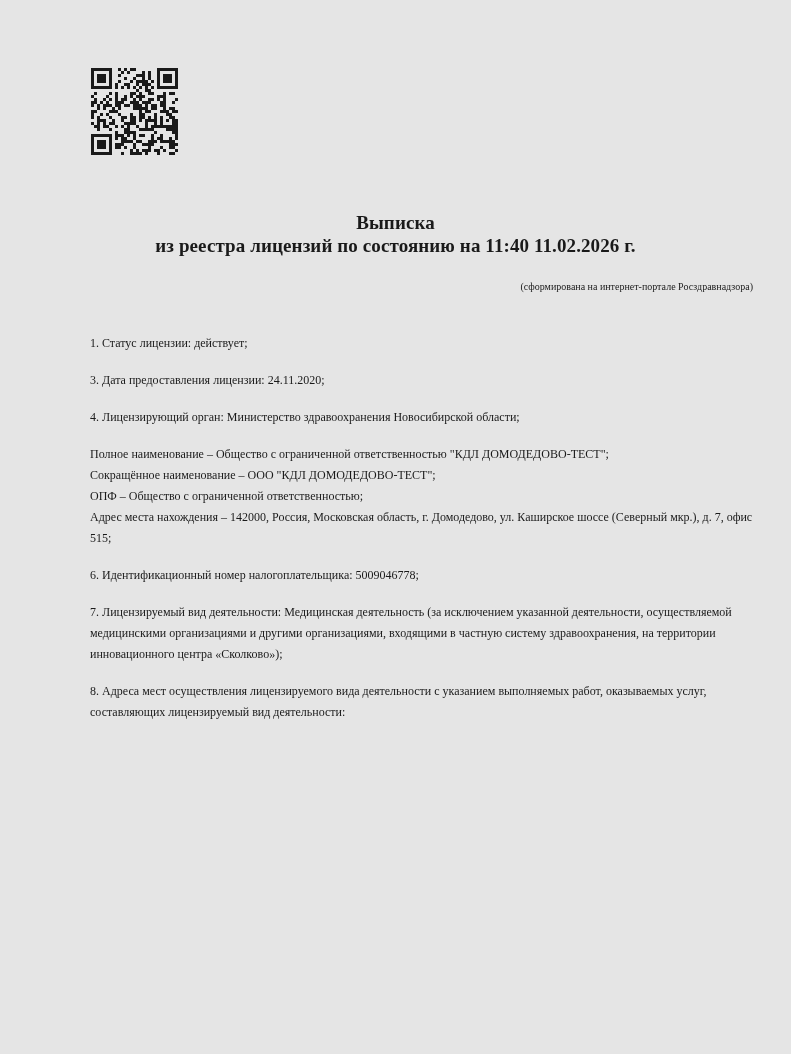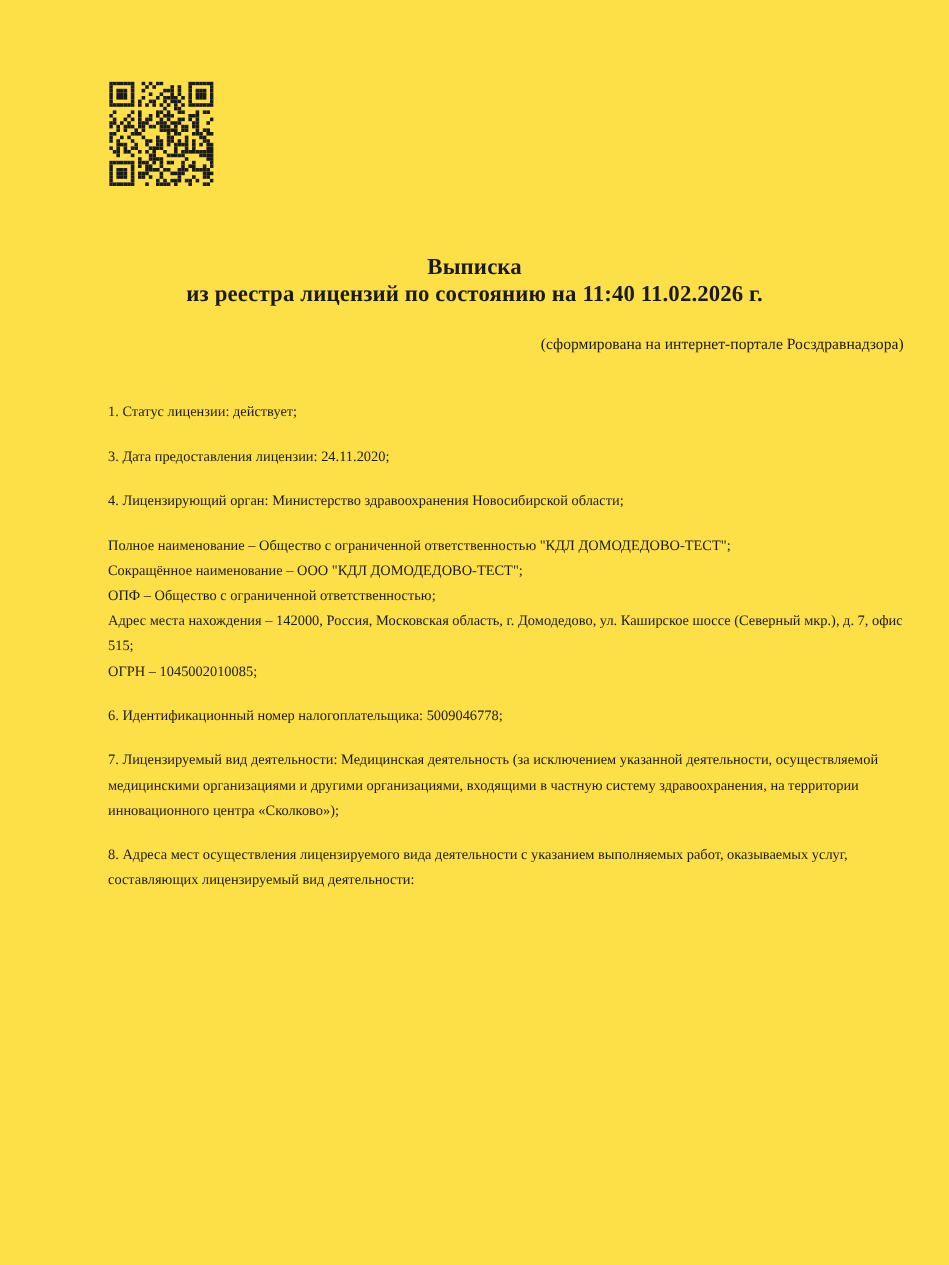--- a/index.html
+++ b/index.html
@@ -1,19 +1,19 @@
 <!DOCTYPE html>
 <html><head>
 <meta charset="utf-8">
 <style>
   html, body { margin:0; padding:0; background:#ffffff; }
   .page {
     position:relative;
     width:791px; height:1054px;
-    background:#fde047;
+    background:#e5e5e5;
     color:#1a1a1a;
     font-family:"Liberation Serif", serif;
     overflow:hidden;
   }
   .qr-wrap {
     position:absolute;
     left:91px; top:68px;
     width:87px; height:87px;
   }
   .qr-wrap svg { display:block; }
@@ -22,21 +22,21 @@
     text-align:center;
     font-weight:bold;
     font-size:19px;
     line-height:23px;
     letter-spacing:0.1px;
   }
   .formed-note {
     margin-top:21px;
     padding-right:38px;
     text-align:right;
-    font-size:13px;
+    font-size:10px;
     line-height:18px;
   }
   .doc-body {
     margin-top:37px;
     padding:0 38px 0 90px;
     font-size:12px;
     line-height:21px;
     text-align:left;
   }
   .para { margin:0 0 16px 0; }
@@ -461,21 +461,20 @@
   <div class="doc-body">
     <p class="para">1. Статус лицензии: действует;</p>
     <p class="para">3. Дата предоставления лицензии: 24.11.2020;</p>
     <p class="para">4. Лицензирующий орган: Министерство здравоохранения Новосибирской области;</p>
 
     <div class="entity-block">
       <div class="entity-line">Полное наименование – Общество с ограниченной ответственностью "КДЛ ДОМОДЕДОВО-ТЕСТ";</div>
       <div class="entity-line">Сокращённое наименование – ООО "КДЛ ДОМОДЕДОВО-ТЕСТ";</div>
       <div class="entity-line">ОПФ – Общество с ограниченной ответственностью;</div>
       <div class="entity-line">Адрес места нахождения – 142000, Россия, Московская область, г. Домодедово, ул. Каширское шоссе (Северный мкр.), д. 7, офис 515;</div>
-      <div class="entity-line">ОГРН – 1045002010085;</div>
     </div>
 
     <p class="para">6. Идентификационный номер налогоплательщика: 5009046778;</p>
     <p class="para">7. Лицензируемый вид деятельности: Медицинская деятельность (за исключением указанной деятельности, осуществляемой медицинскими организациями и другими организациями, входящими в частную систему здравоохранения, на территории инновационного центра «Сколково»);</p>
     <p class="para">8. Адреса мест осуществления лицензируемого вида деятельности с указанием выполняемых работ, оказываемых услуг, составляющих лицензируемый вид деятельности:</p>
   </div>
 
 </div>
 
 </body></html>

